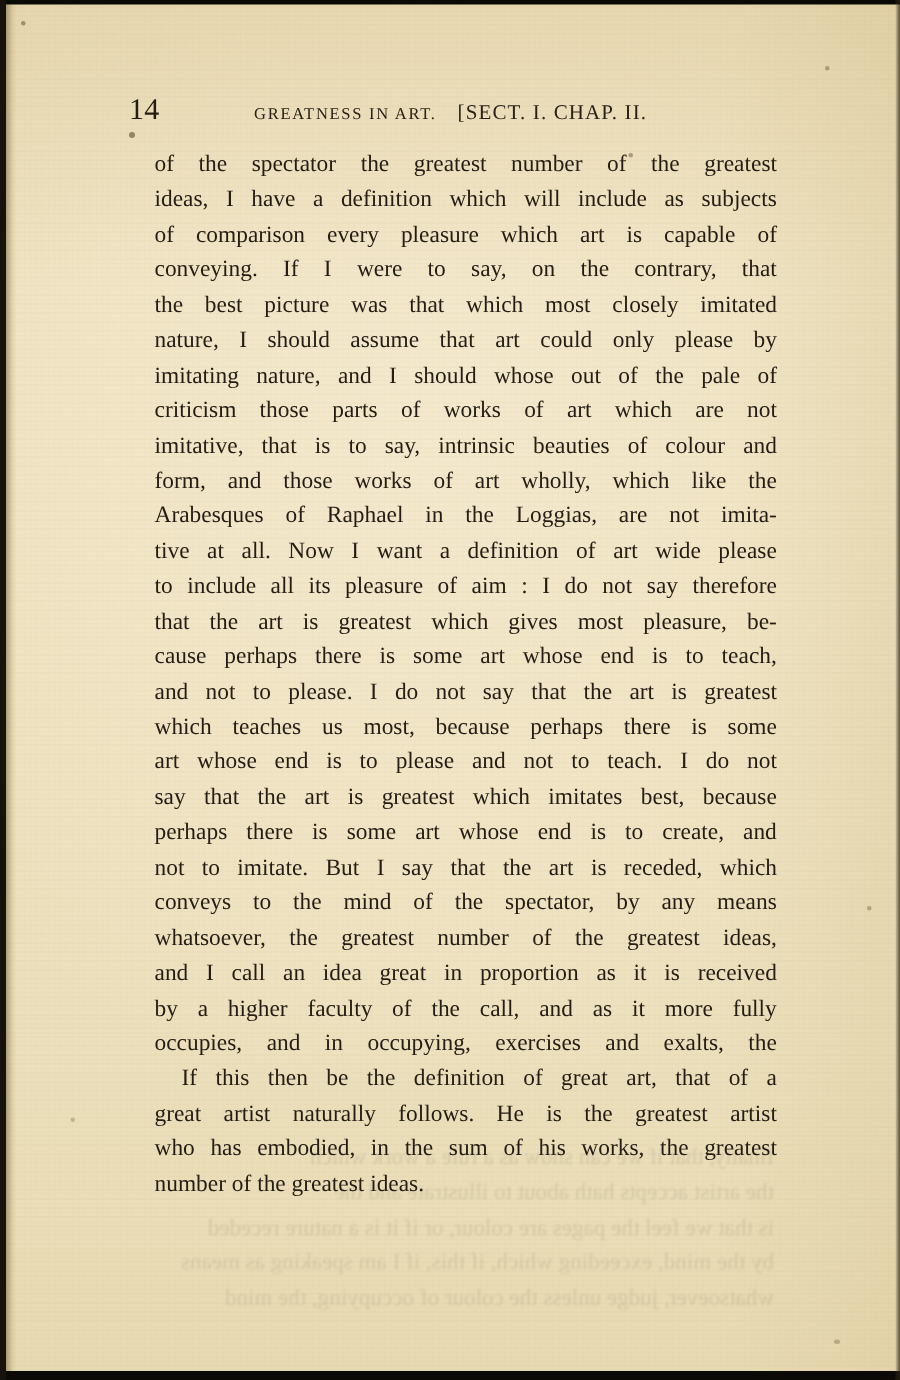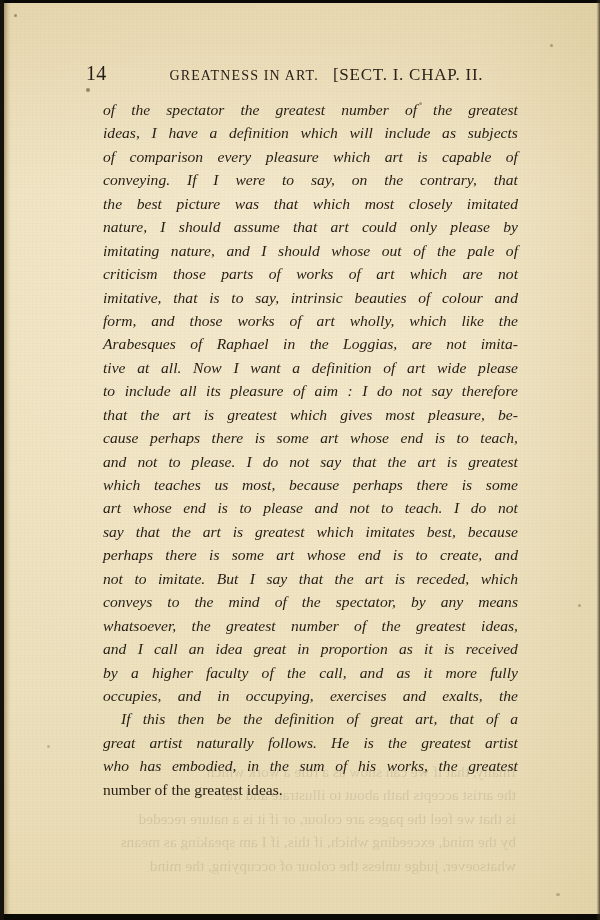--- a/index.html
+++ b/index.html
@@ -117,29 +117,29 @@
     align-items: baseline;
     font-size: 15.2px;
   }
   .folio {
     font-size: 20px;
     letter-spacing: .2px;
     color: #241d14;
   }
   .head-center {
     margin-left: 63px;
-    font-size: 14px;
+    font-size: 11px;
     letter-spacing: 1.15px;
     font-variant: small-caps;
     text-transform: uppercase;
     color: #2a2218;
   }
   .head-right {
     margin-left: 14px;
-    font-size: 17px;
+    font-size: 14px;
     letter-spacing: .75px;
     text-transform: uppercase;
     color: #2a2218;
   }
 
   .body-text {
     position: absolute;
     left: 103px;
     top: 100px;
     width: 415px;
@@ -150,21 +150,20 @@
     align-items: flex-start;
     font-size: 15.6px;
     line-height: 20px;
     color: #241d14;
     white-space: pre;
   }
   
   .line.just {
     display: flex;
     justify-content: space-between;
-    font-style: italic;
   }
   .line.just > span { white-space: pre; }
   .line.last { display: block; }
   .line.indent { padding-left: 18px; }
   .line.indent.just { width: calc(100% - 18px); }
 </style>
 </head>
 <body>
 
 <div id="page">

